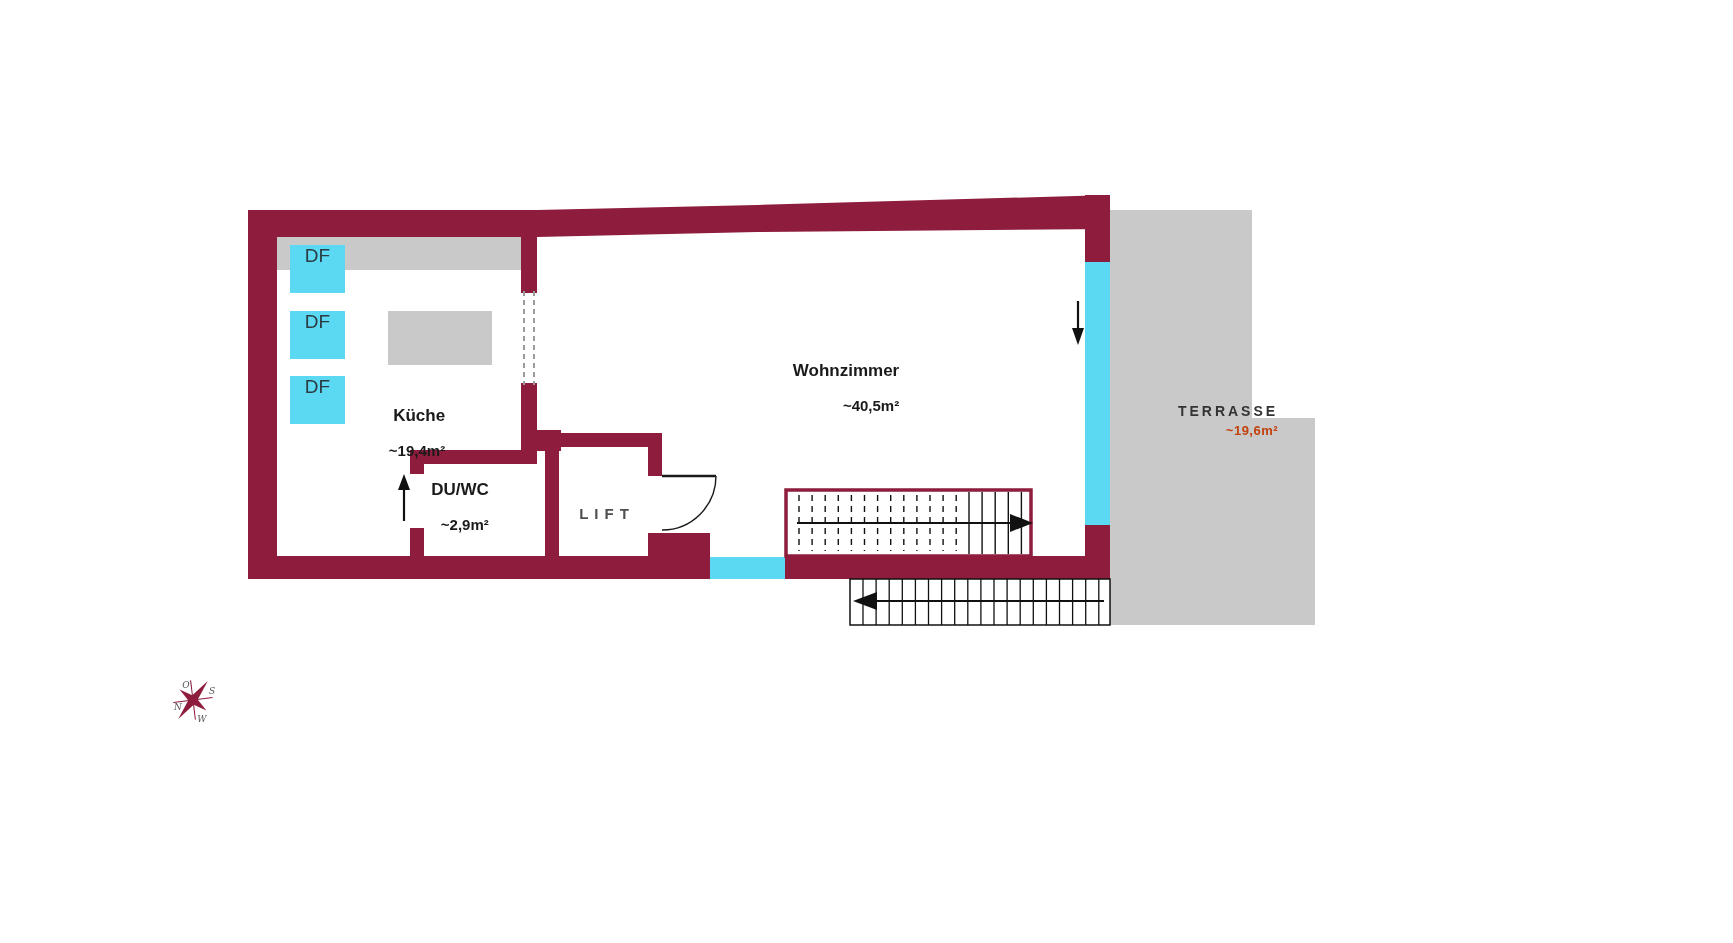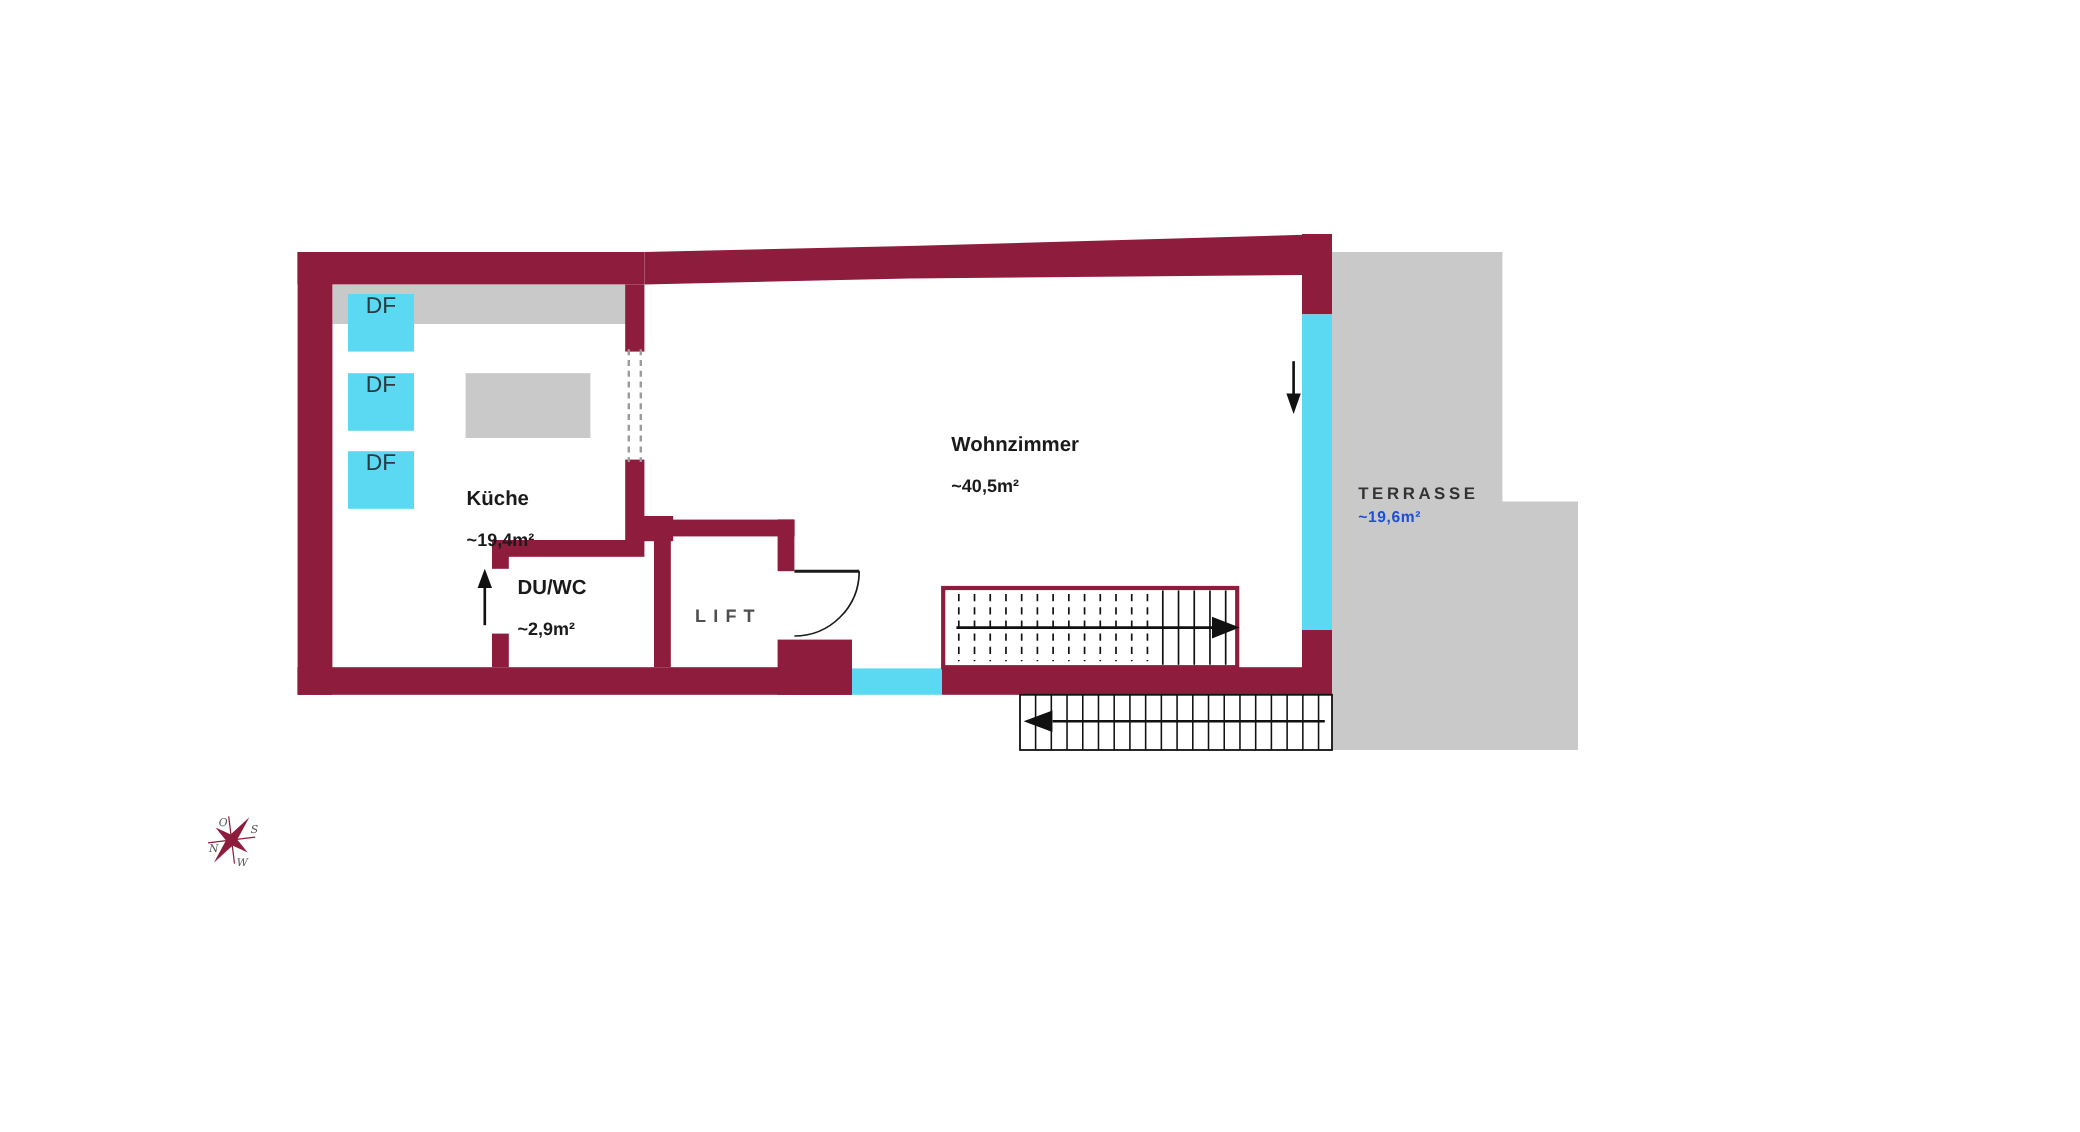--- a/index.html
+++ b/index.html
@@ -10,31 +10,31 @@
 
   .df {
     position:absolute; width:55px; height:48px; background:#5bd9f2;
     display:flex; align-items:flex-start; justify-content:center;
     font-size:19px; font-weight:500; color:#2c3a42;
   }
   .df1 { left:290px; top:245px; }
   .df2 { left:290px; top:311px; }
   .df3 { left:290px; top:376px; }
 
-  .room-label { position:absolute; transform:translateX(-50%); text-align:left; color:#1a1a1a; white-space:nowrap; }
+  .room-label { position:absolute; transform:translateX(-50%); text-align:right; color:#1a1a1a; white-space:nowrap; }
   .rname { font-size:17px; font-weight:bold; }
   .rarea { font-size:15px; font-weight:bold; margin-top:16px; }
 
   .lift-label {
     position:absolute; transform:translateX(-50%); white-space:nowrap;
     font-size:15px; font-weight:bold; letter-spacing:6px; color:#4f4f4f;text-align:right;
   }
 
   .t-name { font-size:14px; font-weight:bold; letter-spacing:3px; color:#333333; }
-  .t-area { font-size:13px; font-weight:bold; margin-top:4px; letter-spacing:0.5px; color:#1d4ed8; }
+  .t-area { font-size:13px; font-weight:bold; margin-top:4px; letter-spacing:0.5px; color:#c2410c; }
 
   .compass-letter { font-family:"DejaVu Serif", serif; font-style:italic; font-size:9px; fill:#555555; }
 </style>
 </head>
 <body>
 
 <div class="canvas">
 
   <svg class="plan" width="1733" height="943" viewBox="0 0 1733 943">
 
@@ -173,18 +173,18 @@
     <div class="rarea">~2,9m²</div>
   </div>
 
   <div class="lift-label" style="left:607px; top:505px">LIFT</div>
 
   <div class="room-label" style="left:846px; top:361px">
     <div class="rname">Wohnzimmer</div>
     <div class="rarea">~40,5m²</div>
   </div>
 
-  <div class="room-label" style="left:1182px; top:403px">
+  <div class="room-label" style="left:1228px; top:403px">
     <div class="t-name">TERRASSE</div>
     <div class="t-area">~19,6m²</div>
   </div>
 
 </div>
 
 </body></html>

